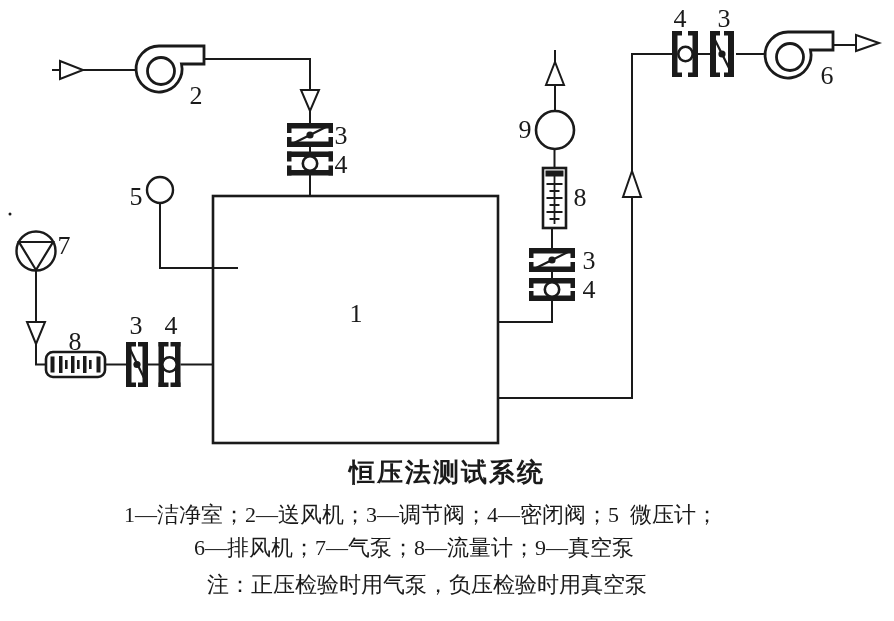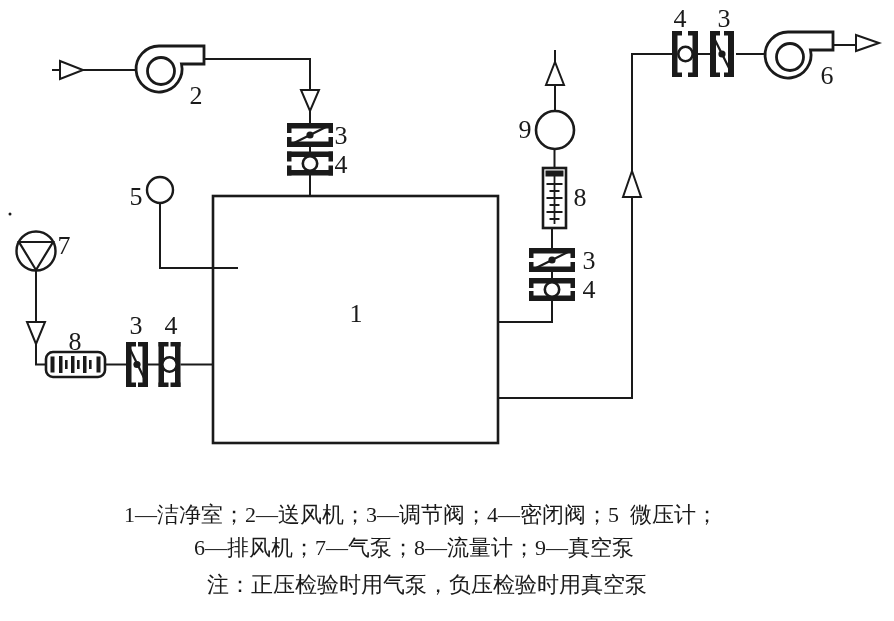--- a/index.html
+++ b/index.html
@@ -213,16 +213,17 @@
     <text x="525" y="138">9</text>
     <text x="580" y="206">8</text>
     <text x="589" y="269">3</text>
     <text x="589" y="298">4</text>
     <text x="680" y="27">4</text>
     <text x="724" y="27">3</text>
     <text x="827" y="84">6</text>
   </g>
 </svg>
 
+  <div class="caption">恒压法测试系统</div>
   <div class="legend1">1—洁净室；2—送风机；3—调节阀；4—密闭阀；5  微压计；</div>
   <div class="legend2">6—排风机；7—气泵；8—流量计；9—真空泵</div>
   <div class="note">注：正压检验时用气泵，负压检验时用真空泵</div>
 </div>
 
 </body></html>

